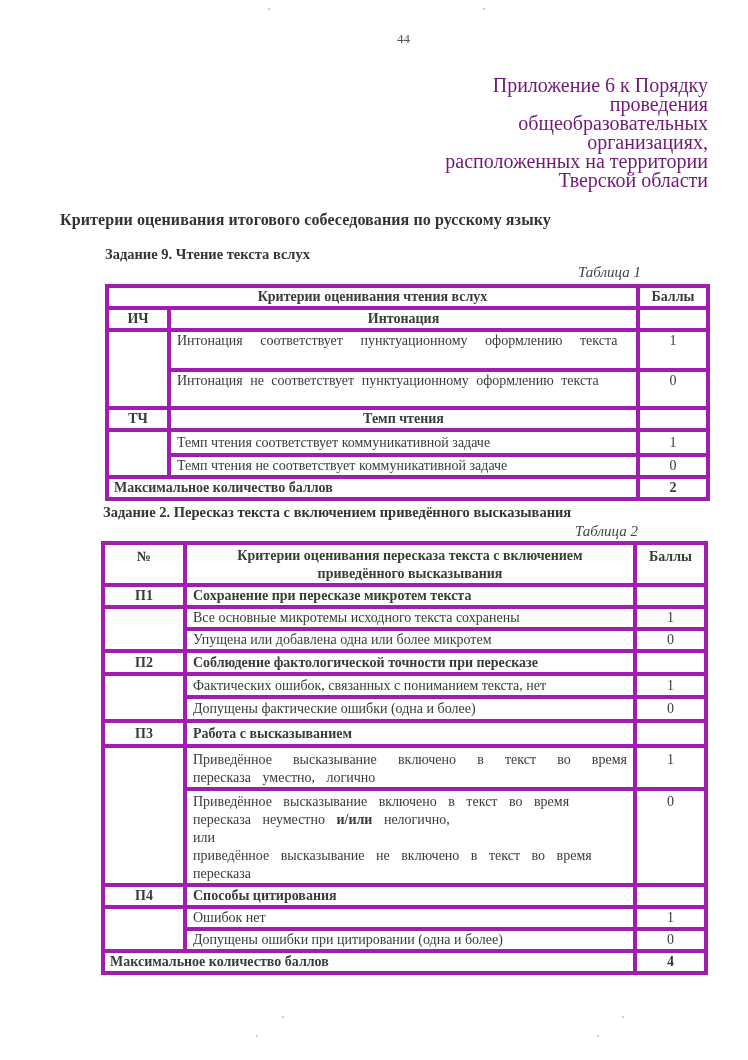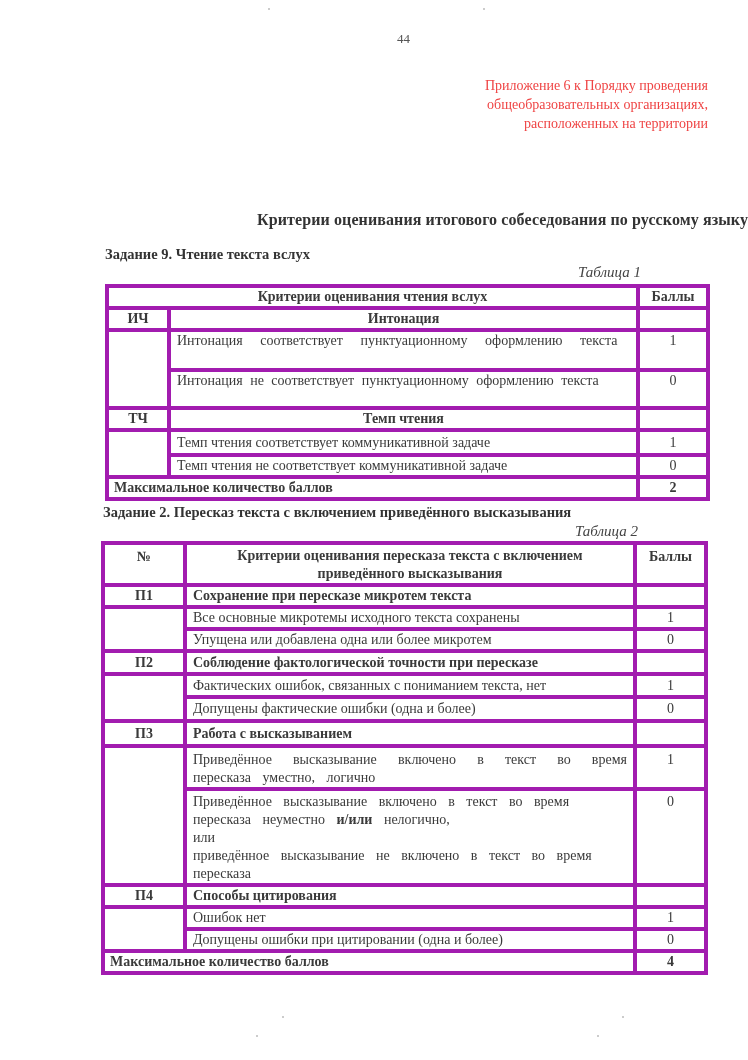--- a/index.html
+++ b/index.html
@@ -6,24 +6,24 @@
   body {
     width: 748px; height: 1060px; position: relative; overflow: hidden;
     font-family: "Liberation Serif", "DejaVu Serif", serif;
     color: #3a3a3a;
   }
   .page-number {
     position: absolute; left: 397px; top: 31px; font-size: 13px; color: #555;
   }
   .appendix {
     position: absolute; right: 40px; top: 76px; width: 290px;
-    text-align: right; font-size: 14px; line-height: 19px; color: #ef4444;
+    text-align: right; font-size: 20px; line-height: 19px; color: #701a75;
   }
   .main-title {
-    position: absolute; left: 0; width: 748px; top: 211px; text-align: right;
+    position: absolute; left: 0; width: 748px; top: 211px; text-align: left;
     font-weight: bold; font-size: 16px; color: #333; letter-spacing: 0.1px;
     padding-left: 60px; box-sizing: border-box;
   }
   .task-heading {
     position: absolute; font-weight: bold; font-size: 14.5px; color: #333;
   }
   .table-caption {
     position: absolute; font-style: italic; font-size: 15px; color: #444;
   }
   table.crit {
@@ -44,20 +44,21 @@
 </style>
 </head>
 <body>
 
 <div class="page-number">44</div>
 
 <div class="appendix">
   <div>Приложение 6  к Порядку  проведения</div>
   <div>общеобразовательных организациях,</div>
   <div>расположенных на  территории</div>
+  <div>Тверской области</div>
 </div>
 
 <div class="main-title">Критерии оценивания итогового собеседования по русскому  языку</div>
 
 <div class="task-heading" style="left:105px; top:246px;">Задание 9. Чтение текста вслух</div>
 <div class="table-caption" style="left:578px; top:264px;">Таблица 1</div>
 
 <table class="crit" style="left:105px; top:284px; width:601px;">
   <colgroup>
     <col style="width:62px">

